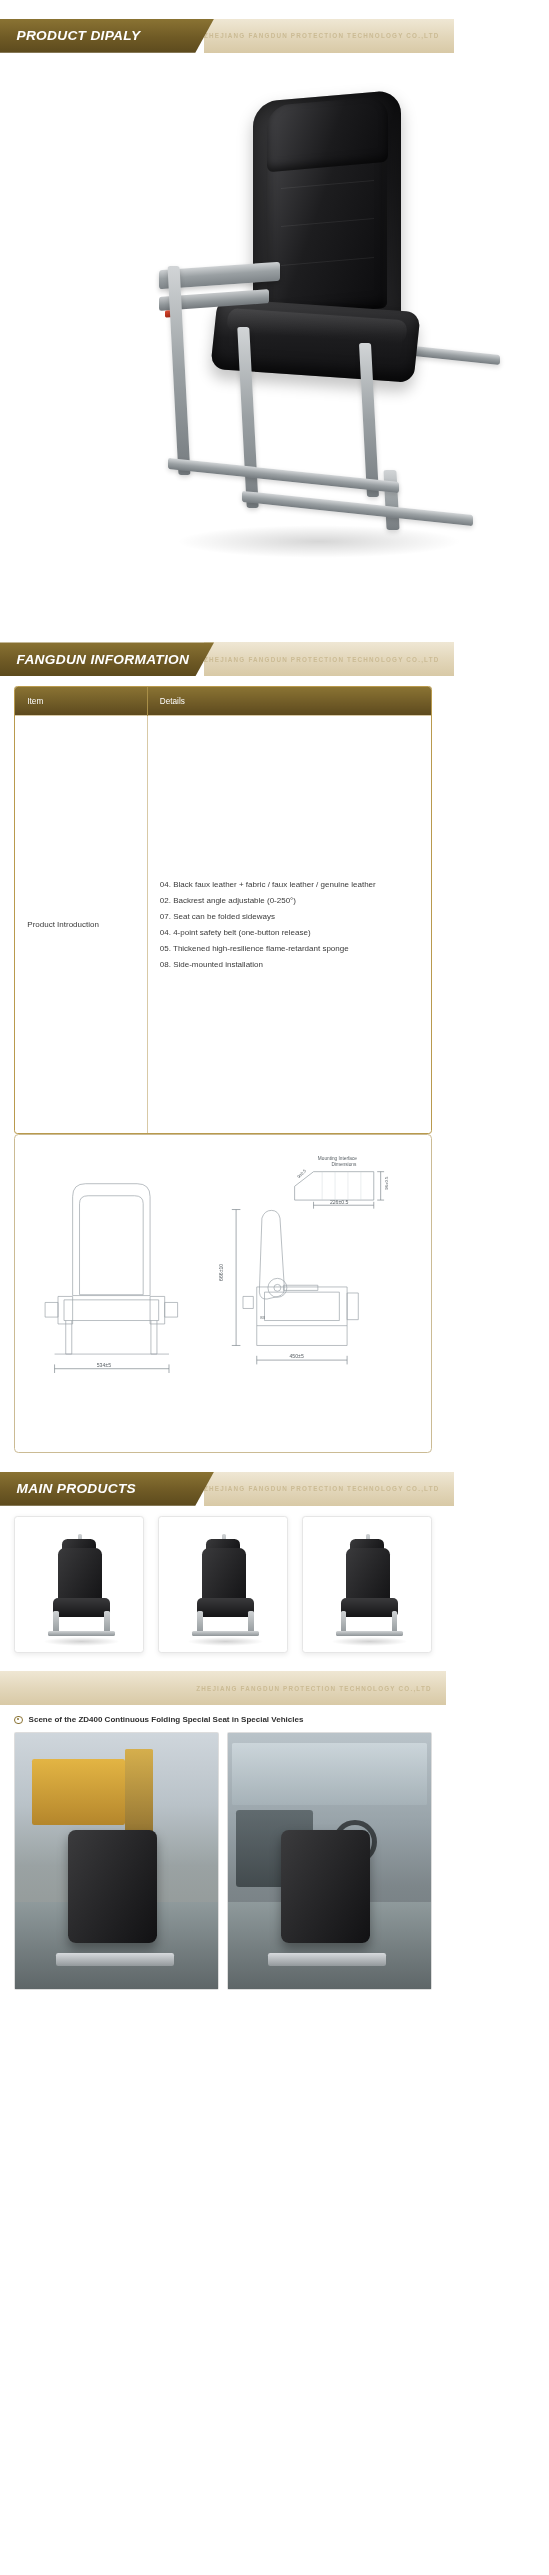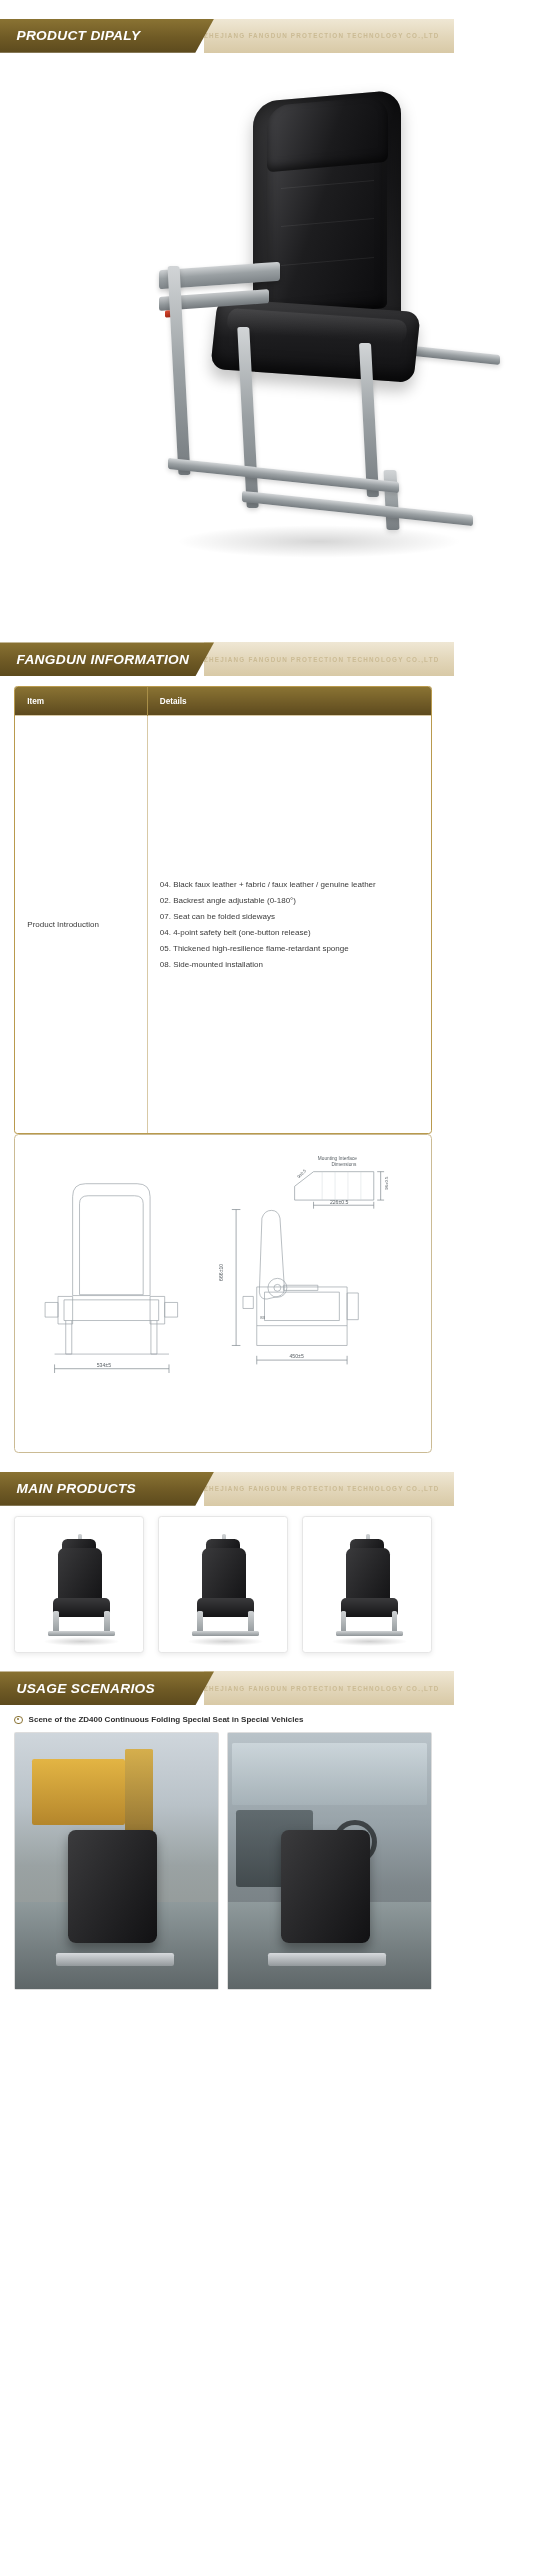--- a/index.html
+++ b/index.html
@@ -143,21 +143,21 @@
     border-radius: 3.3px;
     overflow: hidden;
     background: #fff;
   }
   table.info { width: 100%; border-collapse: collapse; }
   table.info th {
     background: linear-gradient(180deg,#8a7333,#5d4a1e);
     color: #fff;
     text-align: left;
     font-size: 8.2px;
-    font-weight: bold;
+    font-weight: normal;
     padding: 9.3px 12px;
     border-right: 0.5px solid #a98f48;
   }
   table.info th:last-child { border-right: none; }
   table.info td {
     border-top: 0.5px solid #d8c9a6;
     border-right: 0.5px solid #d8c9a6;
     padding: 10px 12px;
     font-size: 8px;
     color: #3a3a3a;
@@ -300,21 +300,21 @@
           <th class="col-item">Item</th>
           <th>Details</th>
         </tr>
       </thead>
       <tbody>
         <tr>
           <td class="col-item intro-cell">Product Introduction</td>
           <td class="intro-cell">
             <div class="intro-list">
               <div>04. Black faux leather + fabric / faux leather / genuine leather</div>
-              <div>02. Backrest angle adjustable (0-180°)</div>
+              <div>02. Backrest angle adjustable (0-250°)</div>
               <div>07. Seat can be folded sideways</div>
               <div>04. 4-point safety belt (one-button release)</div>
               <div>05. Thickened high-resilience flame-retardant sponge</div>
               <div>08. Side-mounted installation</div>
             </div>
           </td>
         </tr>
       </tbody>
     </table>
   </div>
@@ -418,23 +418,20 @@
         <div class="ms-back"></div>
         <div class="ms-seat"></div>
         <div class="ms-frame ms-f1"></div>
         <div class="ms-frame ms-f2"></div>
         <div class="ms-frame ms-f3"></div>
       </div>
     </div>
   </div>
 
   <div class="section-head">
-    <div class="sh-left">
-      <span class="sh-title">USAGE SCENARIOS</span>
-    </div>
     <div class="sh-right">
       <span class="sh-sub">ZHEJIANG FANGDUN PROTECTION TECHNOLOGY CO.,LTD</span>
     </div>
   </div>
 
   <div class="usage-title">
     <span class="usage-bullet"></span>
     <span>Scene of the ZD400 Continuous Folding Special Seat in Special Vehicles</span>
   </div>
 

